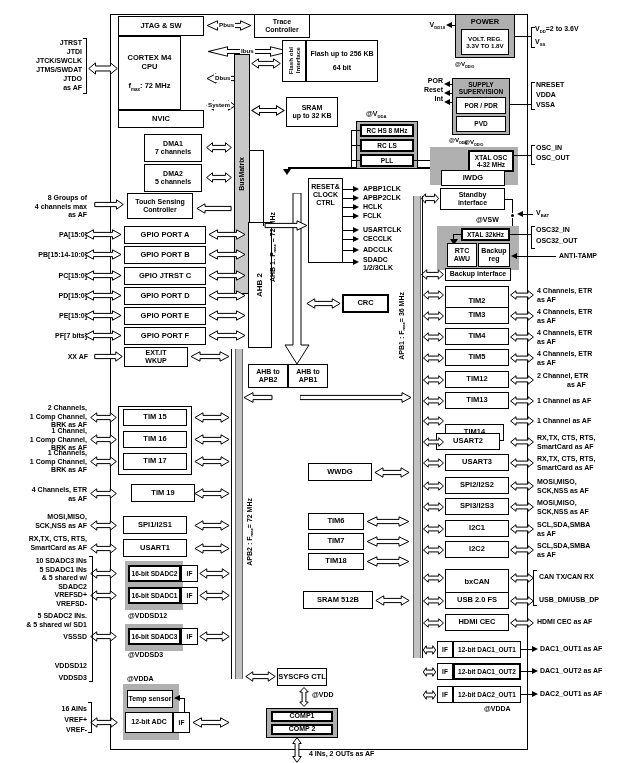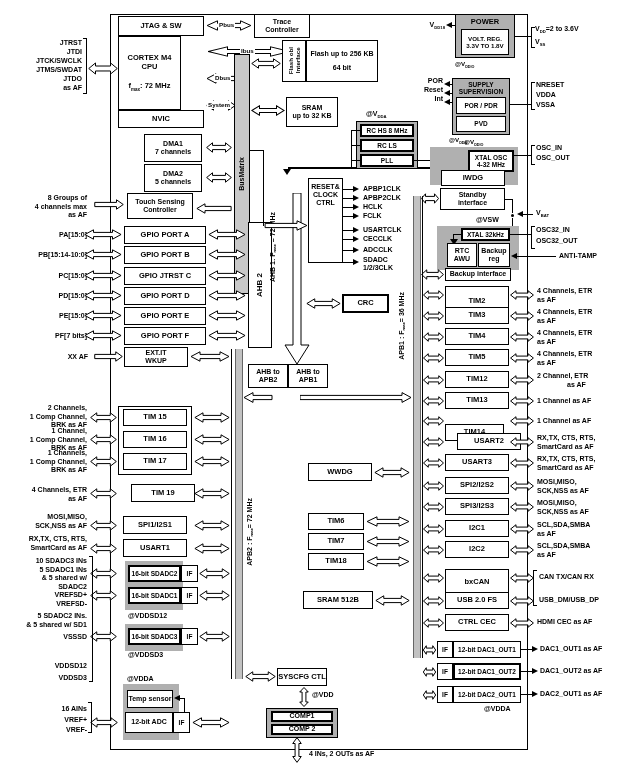--- a/index.html
+++ b/index.html
@@ -522,21 +522,21 @@
       <span>TIM14</span>
     </div>
 <svg class="arr" style="left:423px;top:416px;width:21px;height:10px">
       <use href="#dh"></use>
     </svg>
 <svg class="arr" style="left:510px;top:416px;width:24px;height:10px">
       <use href="#dh"></use>
     </svg>
 <div class="lb" style="left:537px;top:417px">1 Channel as AF</div>
 
-<div class="b" style="left:457px;top:433px;width:64px;height:17px">
+<div class="b" style="left:436px;top:433px;width:64px;height:17px">
       <span>USART2</span>
     </div>
 <svg class="arr" style="left:423px;top:437px;width:21px;height:10px">
       <use href="#dh"></use>
     </svg>
 <svg class="arr" style="left:510px;top:437px;width:24px;height:10px">
       <use href="#dh"></use>
     </svg>
 <div class="lb ml" style="left:537px;top:434px">
       <span>RX,TX, CTS, RTS,</span>
@@ -630,21 +630,21 @@
     </div>
 <svg class="arr" style="left:423px;top:596px;width:21px;height:10px">
       <use href="#dh"></use>
     </svg>
 <svg class="arr" style="left:510px;top:596px;width:24px;height:10px">
       <use href="#dh"></use>
     </svg>
 <div class="lb" style="left:539px;top:596px">USB_DM/USB_DP</div>
 
 <div class="b" style="left:445px;top:614px;width:64px;height:17px">
-      <span>CTRL CEC</span>
+      <span>HDMI CEC</span>
     </div>
 <svg class="arr" style="left:423px;top:618px;width:21px;height:10px">
       <use href="#dh"></use>
     </svg>
 <svg class="arr" style="left:510px;top:618px;width:24px;height:10px">
       <use href="#dh"></use>
     </svg>
 <div class="lb" style="left:537px;top:618px">HDMI CEC as AF</div>
 
 <div class="b sm" style="left:437px;top:641px;width:16px;height:17px">

